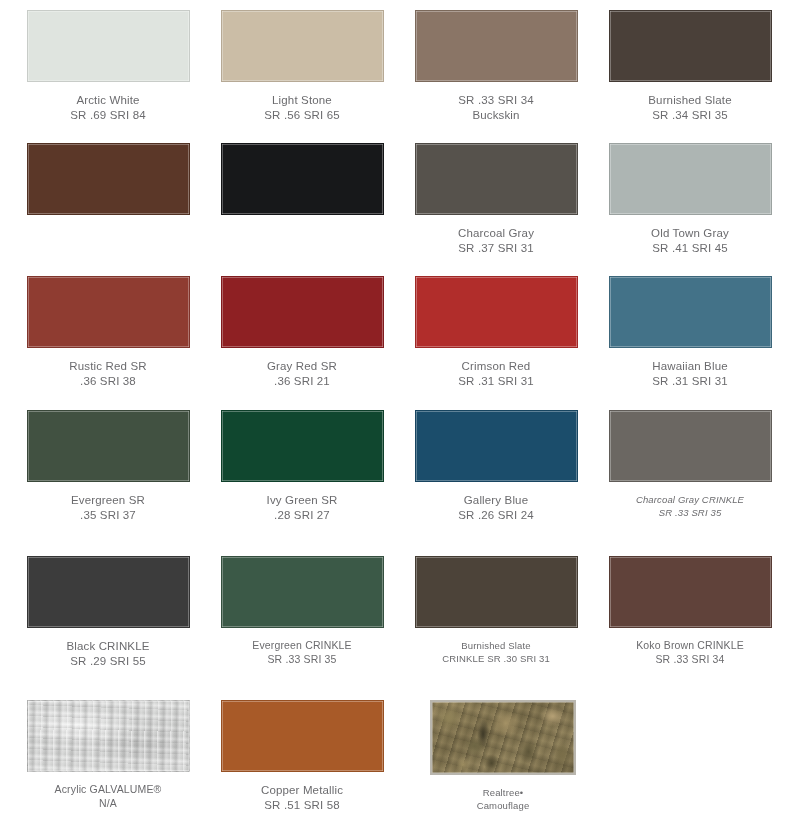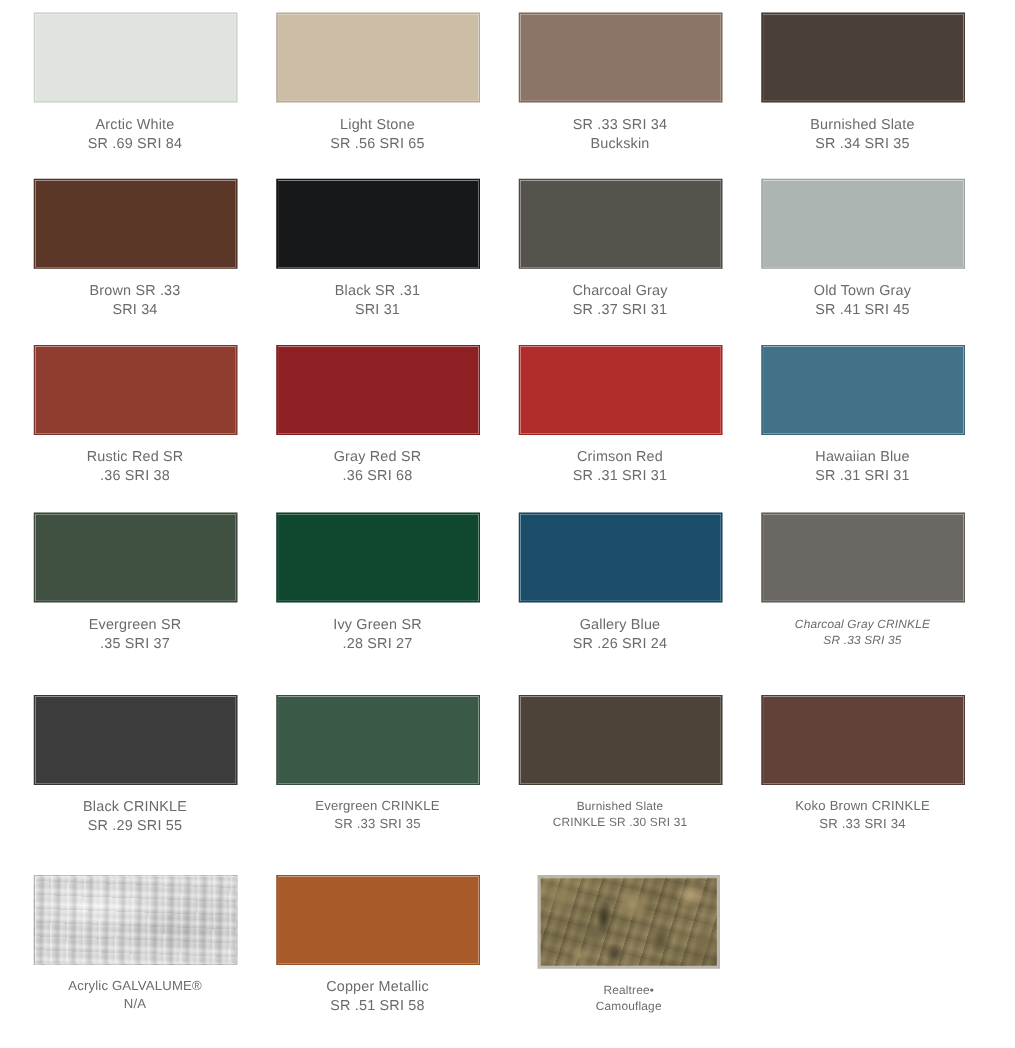--- a/index.html
+++ b/index.html
@@ -136,31 +136,23 @@
     </div>
     <div class="swatch-cell" style="left: 593px; top: 10px;">
       <div class="chip" style="background: rgb(74, 64, 57);"></div>
       <div class="label">
         <span class="ln">Burnished Slate</span>
         <span class="ln">SR .34  SRI 35</span>
       </div>
     </div>
     <div class="swatch-cell" style="left: 11px; top: 143px;">
       <div class="chip" style="background: rgb(91, 55, 40);"></div>
-      <div class="label">
-        <span class="ln">Brown SR .33</span>
-        <span class="ln">SRI 34</span>
-      </div>
     </div>
     <div class="swatch-cell" style="left: 205px; top: 143px;">
       <div class="chip" style="background: rgb(23, 24, 26);"></div>
-      <div class="label">
-        <span class="ln">Black SR .31</span>
-        <span class="ln">SRI 31</span>
-      </div>
     </div>
     <div class="swatch-cell" style="left: 399px; top: 143px;">
       <div class="chip" style="background: rgb(86, 82, 76);"></div>
       <div class="label">
         <span class="ln">Charcoal Gray</span>
         <span class="ln">SR .37  SRI 31</span>
       </div>
     </div>
     <div class="swatch-cell" style="left: 593px; top: 143px;">
       <div class="chip" style="background: rgb(173, 181, 179);"></div>
@@ -173,21 +165,21 @@
       <div class="chip" style="background: rgb(143, 60, 49);"></div>
       <div class="label">
         <span class="ln">Rustic Red SR</span>
         <span class="ln">.36  SRI 38</span>
       </div>
     </div>
     <div class="swatch-cell" style="left: 205px; top: 276px;">
       <div class="chip" style="background: rgb(142, 32, 35);"></div>
       <div class="label">
         <span class="ln">Gray Red SR</span>
-        <span class="ln">.36  SRI 68</span>
+        <span class="ln">.36  SRI 21</span>
       </div>
     </div>
     <div class="swatch-cell" style="left: 399px; top: 276px;">
       <div class="chip" style="background: rgb(177, 45, 43);"></div>
       <div class="label">
         <span class="ln">Crimson Red</span>
         <span class="ln">SR .31  SRI 31</span>
       </div>
     </div>
     <div class="swatch-cell" style="left: 593px; top: 276px;">

